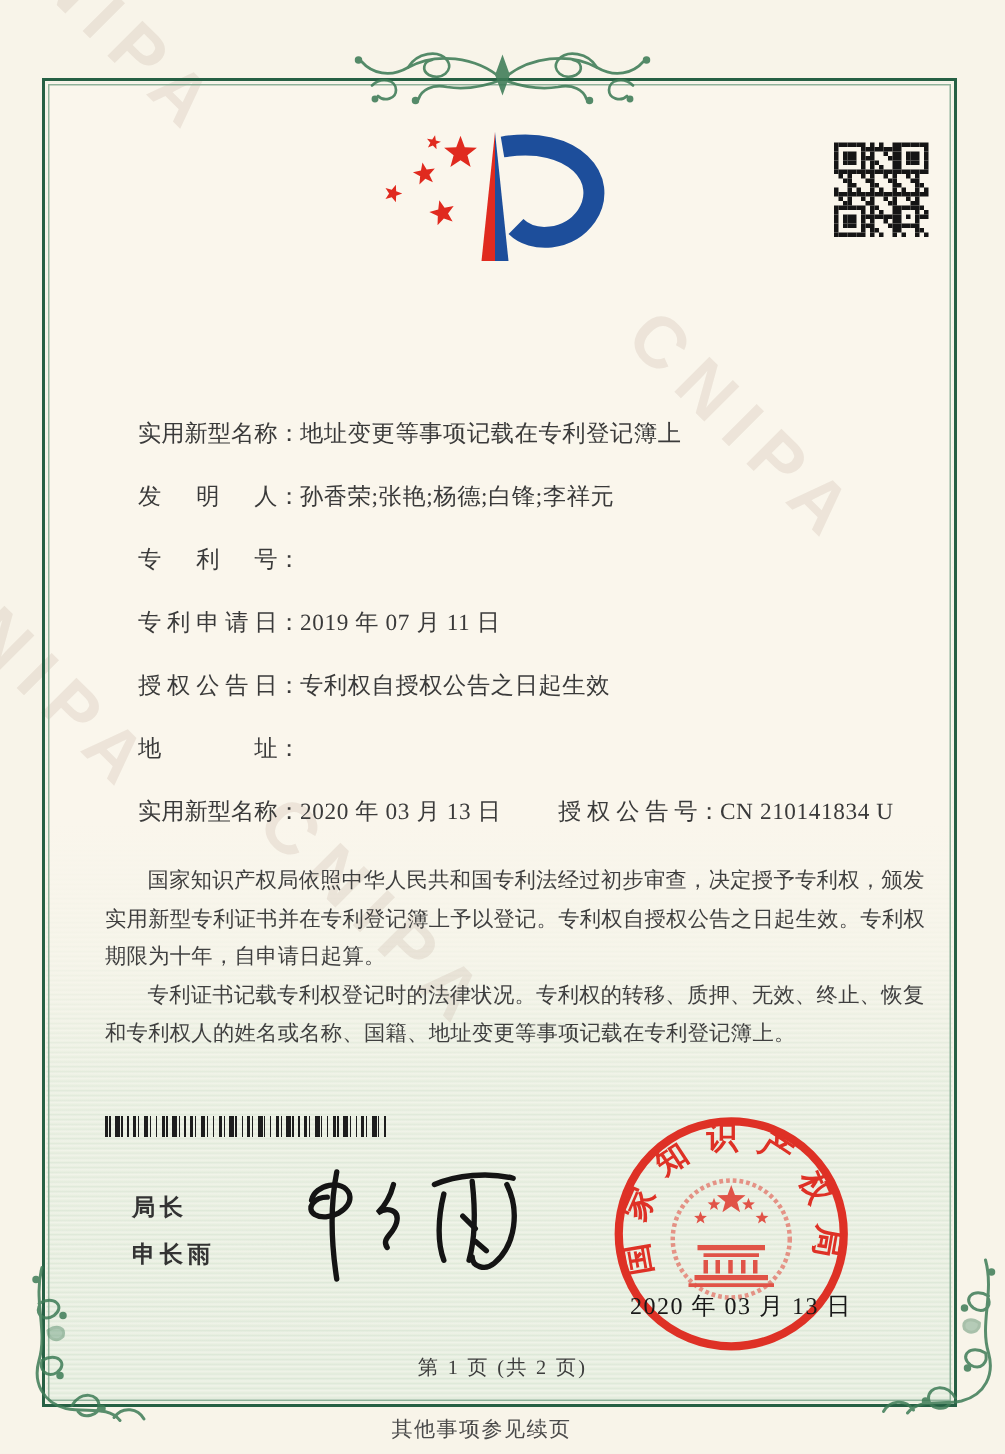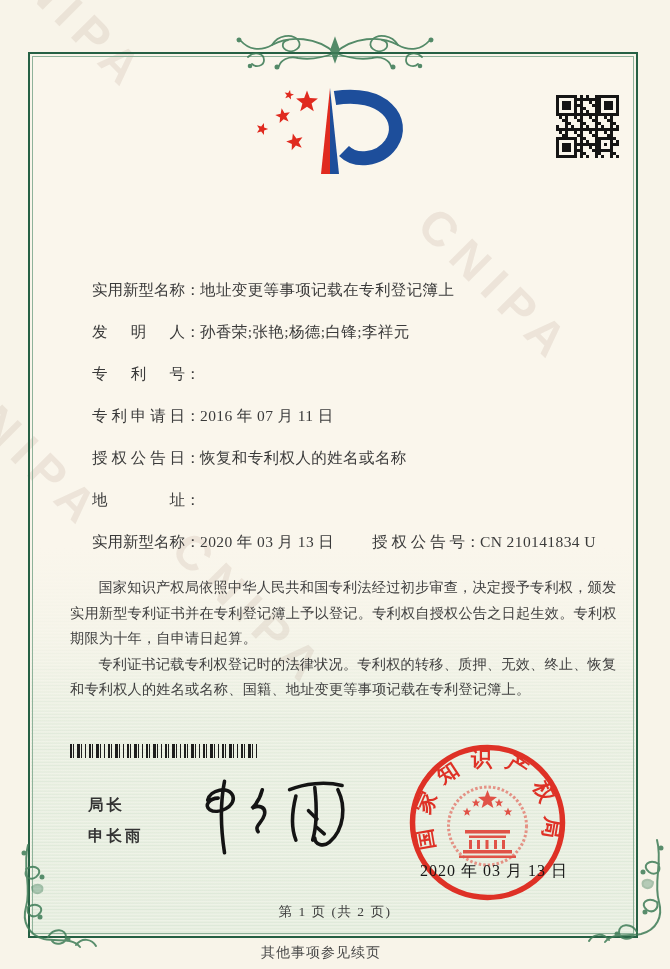--- a/index.html
+++ b/index.html
@@ -422,26 +422,26 @@
           <span class="fcolon">：</span>
         <span class="fvalue">孙香荣;张艳;杨德;白锋;李祥元</span>
       </div>
       <div class="frow">
         <span class="flabel">专利号</span>
           <span class="fcolon">：</span>
       </div>
       <div class="frow">
         <span class="flabel">专利申请日</span>
           <span class="fcolon">：</span>
-        <span class="fvalue">2016 年 07 月 11 日</span>
+        <span class="fvalue">2019 年 07 月 11 日</span>
       </div>
       <div class="frow">
         <span class="flabel">授权公告日</span>
           <span class="fcolon">：</span>
-        <span class="fvalue">恢复和专利权人的姓名或名称</span>
+        <span class="fvalue">专利权自授权公告之日起生效</span>
       </div>
       <div class="frow">
         <span class="flabel">地址</span>
           <span class="fcolon">：</span>
       </div>
       <div class="frow">
         <span class="pair pair1">
           <span class="flabel">实用新型名称</span>
             <span class="fcolon">：</span>
           <span class="fvalue">2020 年 03 月 13 日</span>

